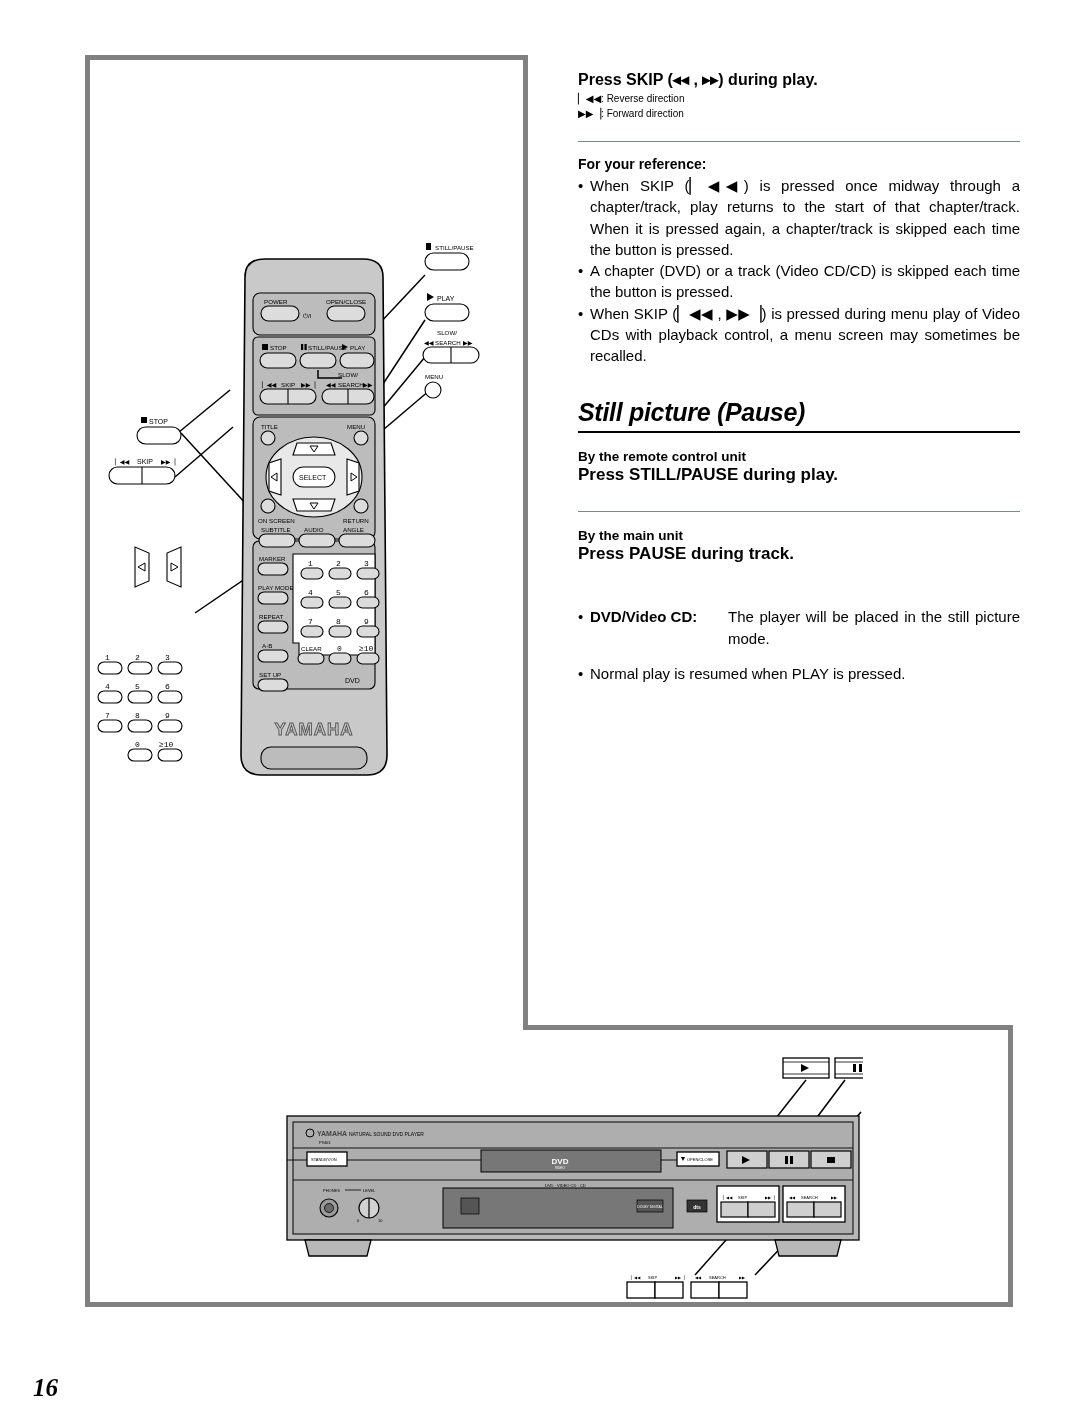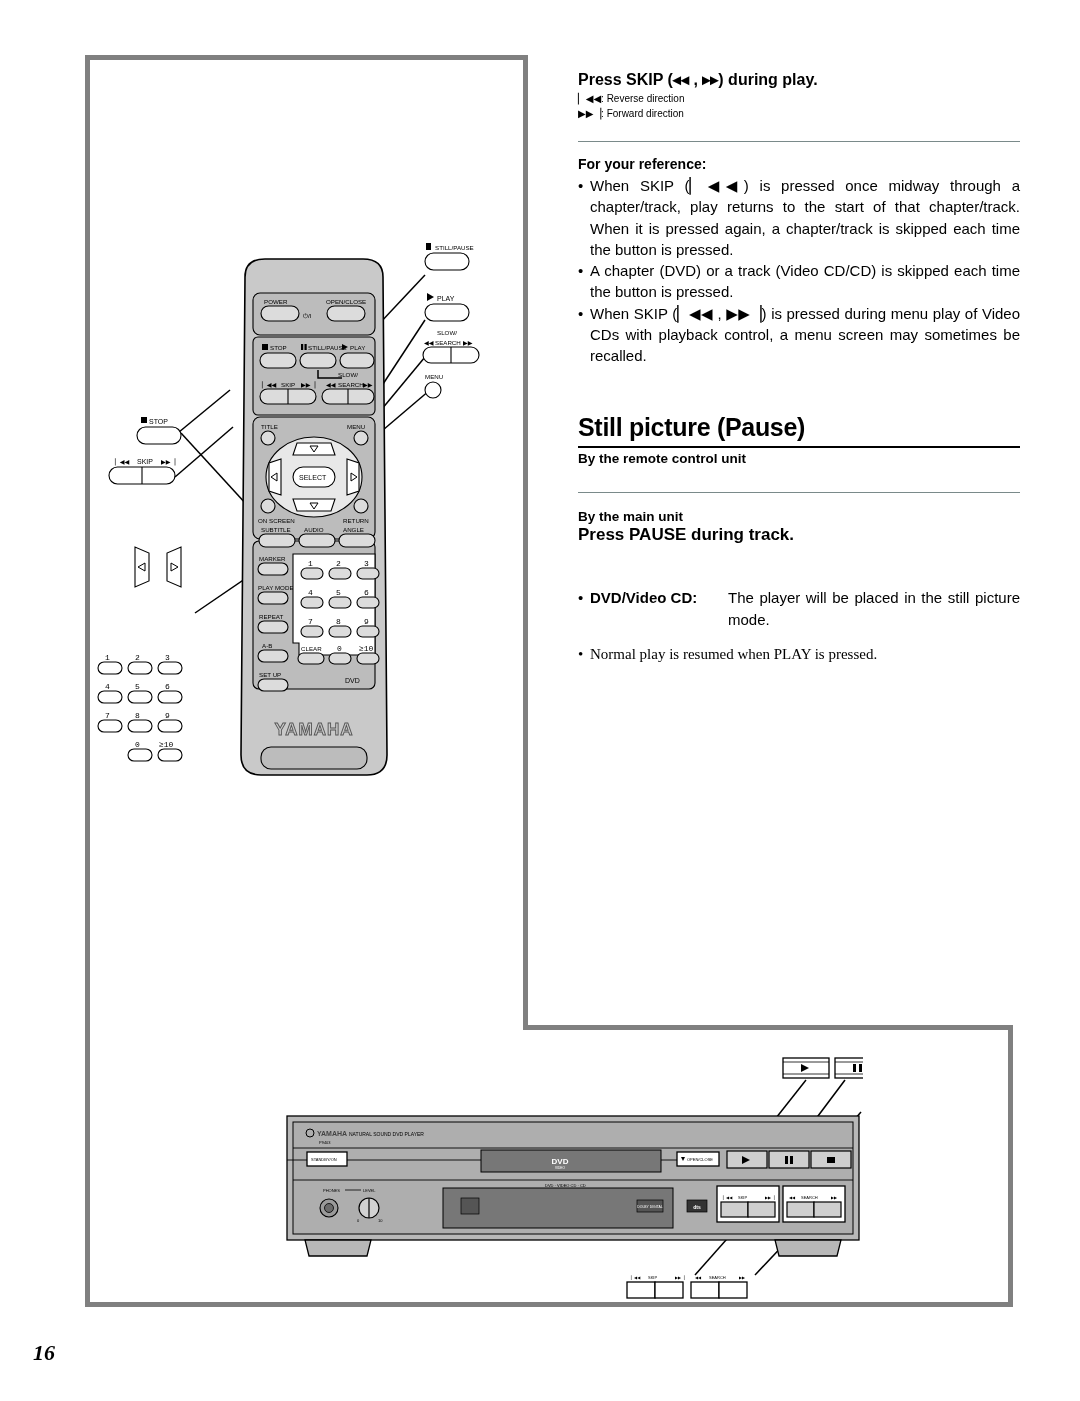--- a/index.html
+++ b/index.html
@@ -41,25 +41,25 @@
     content:"\2022";position:absolute;left:0;top:0;font-size:15px;
   }
   .sub-label{font-size:13.5px;font-weight:bold;margin:0 0 1px 0;}
   .press-line{font-size:17px;font-weight:bold;margin:0 0 2px 0;}
   
   .deflist{margin-top:6px;}
   .defrow{display:flex;font-size:15px;line-height:1.42;padding-left:12px;position:relative;}
   .defrow:before{content:"\2022";position:absolute;left:0;top:0;}
   .defterm{font-weight:bold;flex:0 0 138px;}
   .defdesc{flex:1;text-align:justify;}
-  .note{font-size:15px;line-height:1.42;padding-left:12px;position:relative;margin-top:14px;font-family:Liberation Serif, serif;}
+  .note{font-size:15px;line-height:1.42;padding-left:12px;position:relative;margin-top:14px;}
   .note:before{content:"\2022";position:absolute;left:0;top:0;}
   
   #pageno{
-    position:absolute;left:33px;top:1340px;font-size:22px;font-weight:bold;
+    position:absolute;left:33px;top:1374px;font-size:25px;font-weight:bold;
     font-style:italic;font-family:"Liberation Serif",serif;
   }
   
   #remote-svg{position:absolute;left:95px;top:215px;}
   #panel-svg{position:absolute;left:283px;top:1040px;}
   svg text{font-family:"Liberation Sans",sans-serif;}
 </style>
 </head>
 <body>
 
@@ -489,23 +489,24 @@
   <hr class="rule">
 
   <p class="ref-head">For your reference:</p>
 
   <ul class="bullets">
     <li>When SKIP (▏◀◀) is pressed once midway through a chapter/track, play returns to the start of that chapter/track. When it is pressed again, a chapter/track is skipped each time the button is pressed.</li>
     <li>A chapter (DVD) or a track (Video CD/CD) is skipped each time the button is pressed.</li>
     <li>When SKIP (▏◀◀ , ▶▶▕) is pressed during menu play of Video CDs with playback control, a menu screen may sometimes be recalled.</li>
   </ul>
 
-  <h1 class="sec-title" style="margin-top:46px;">Still picture (Pause)</h1>
-
-  <p class="sub-label" style="margin-top:3px;">By the remote control unit</p>
+  <h1 class="sec-title" style="margin-top:31px;font-style:italic;">Still picture (Pause)</h1>
+
+  <p class="sub-label" style="margin-top:16px;">By the remote control unit</p>
+  <p class="press-line">Press STILL/PAUSE during play.</p>
 
   <hr class="rule" style="margin:26px 0 16px 0;">
 
   <p class="sub-label">By the main unit</p>
   <p class="press-line">Press PAUSE during track.</p>
 
   <div class="deflist" style="margin-top:42px;">
     <div class="defrow">
       <span class="defterm">DVD/Video CD:</span>
       <span class="defdesc">The player will be placed in the still picture mode.</span>

